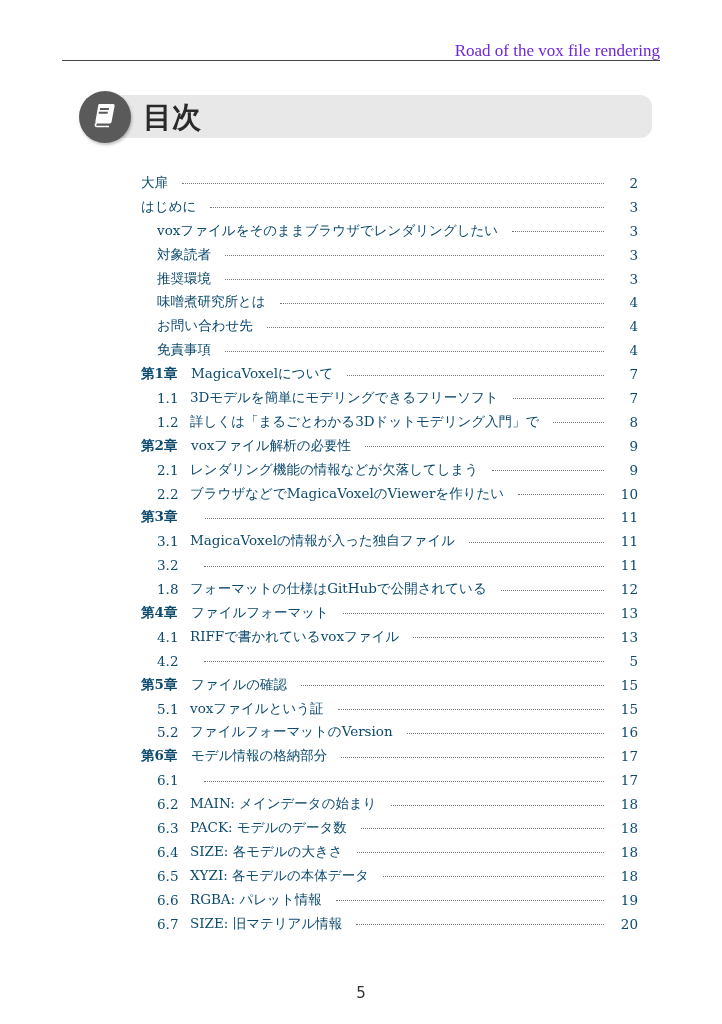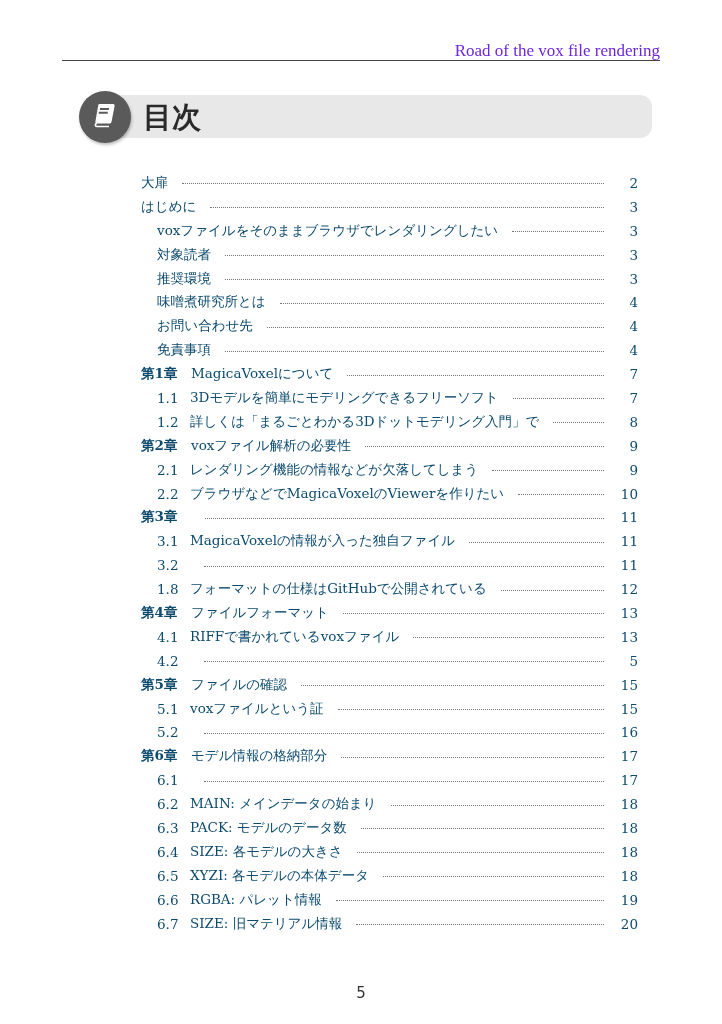--- a/index.html
+++ b/index.html
@@ -269,20 +269,21 @@
       <span class="page">15</span>
     </li>
     <li class="toc-entry level-2">
       <span class="num">5.1</span>
       <span class="label">voxファイルという証</span>
       <span class="leader"></span>
       <span class="page">15</span>
     </li>
     <li class="toc-entry level-2">
       <span class="num">5.2</span>
+      <span class="label">ファイルフォーマットのVersion</span>
       <span class="leader"></span>
       <span class="page">16</span>
     </li>
     <li class="toc-entry level-1">
       <span class="num">第6章</span>
       <span class="label">モデル情報の格納部分</span>
       <span class="leader"></span>
       <span class="page">17</span>
     </li>
     <li class="toc-entry level-2">

